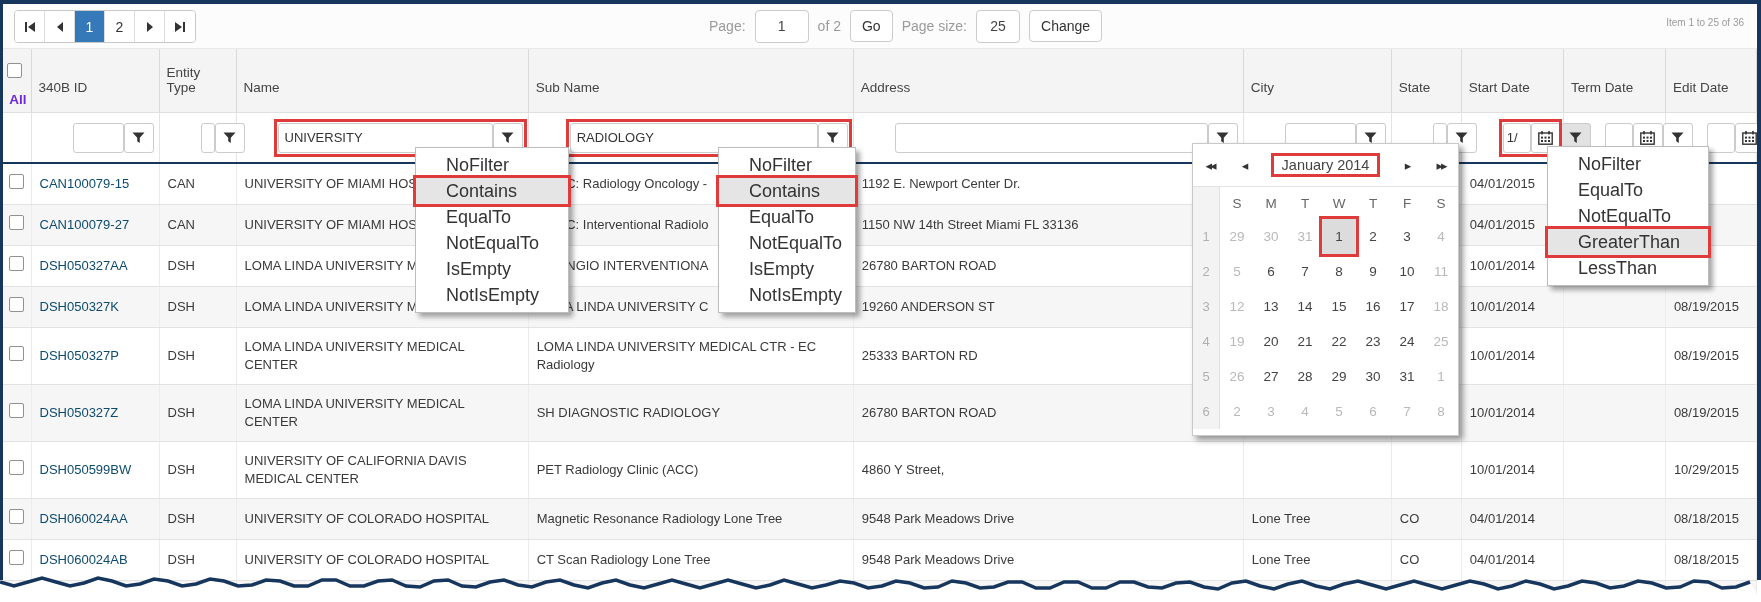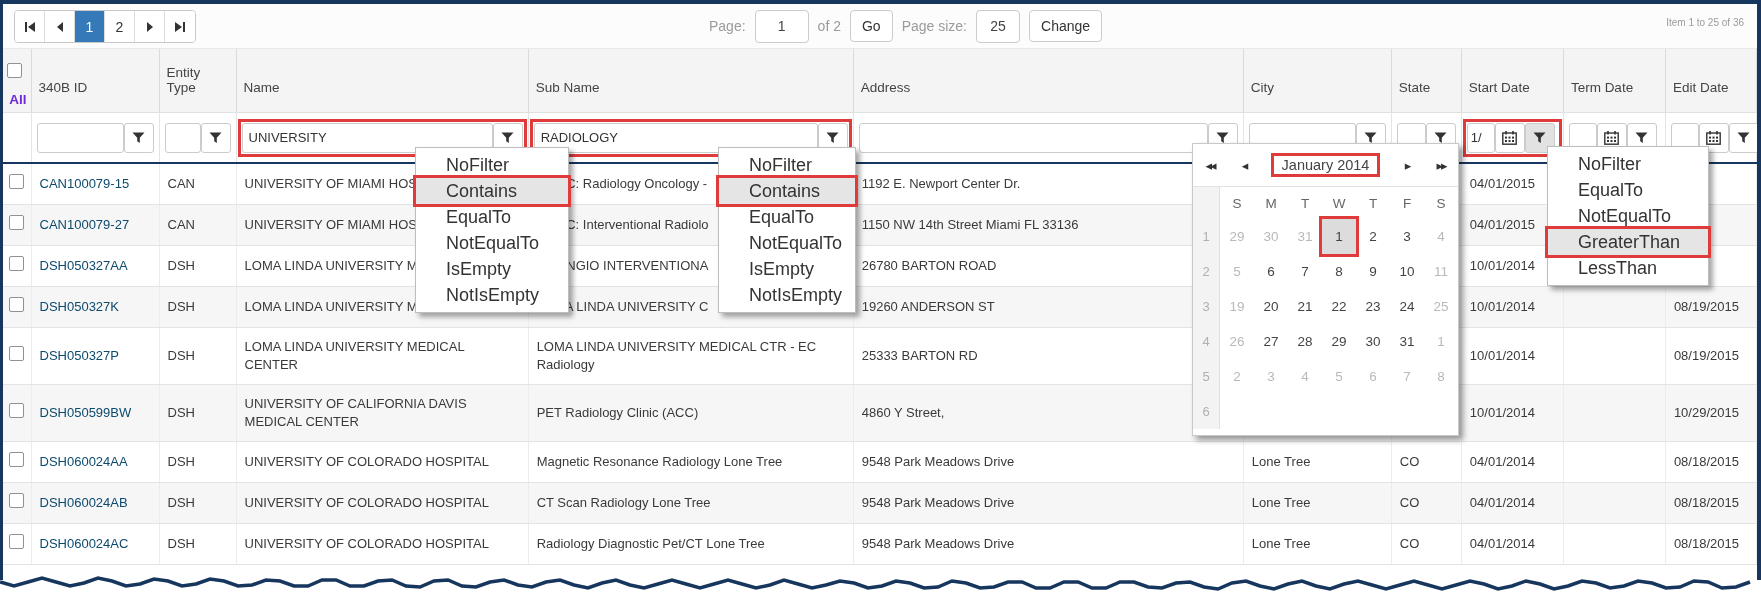--- a/index.html
+++ b/index.html
@@ -32,21 +32,21 @@
   col.c-sub{width:325px;} col.c-addr{width:390px;} col.c-city{width:148px;} col.c-state{width:70px;}
   col.c-start{width:102px;} col.c-term{width:102px;} col.c-edit{width:91px;}
 
   thead tr{height:50px;}
   th{background:#f4f4f4;border-right:1px solid #dadada;border-bottom:1px solid #e0e0e0;
      font-weight:normal;font-size:13.5px;color:#444;text-align:left;vertical-align:bottom;padding:17px 7px;}
   th.first{padding:5px 4px;}
   .all-label{font-weight:bold;color:#6d28d9;margin-top:11px;text-align:right;}
 
   tr.filter td{background:#fff;border-right:1px solid #e4e4e4;border-bottom:2px solid #17365d;padding:8px 5px;height:33px;}
-  .fgrp{display:flex;align-items:center;}
+  .fgrp{display:flex;align-items:center;margin-left:36px;}
   .fgrp.red{outline:3px solid #e03b3b;outline-offset:1px;}
   .fin{flex:1;min-width:0;height:28px;border:1px solid #ccc;border-radius:3px;font-size:13px;color:#333;padding:0 6px;background:#fff;}
   .fin.date{flex:0 0 20px;padding:0 3px;}
   .fbtn{flex:0 0 30px;height:30px;border:1px solid #ccc;border-radius:3px;background:#fff;display:flex;align-items:center;justify-content:center;padding:0;cursor:pointer;}
   .fbtn.pressed{background:#e2e2e2;}
 
   tbody.rows td{border-right:1px solid #ececec;border-bottom:1px solid #e3e3e3;font-size:13px;color:#3a3a3a;
      padding:10px 8px;vertical-align:middle;line-height:18px;overflow:hidden;white-space:nowrap;}
   tbody.rows td.wrap{white-space:normal;}
   tbody.rows tr:nth-child(even) td{background:#f6f6f6;}
@@ -369,20 +369,33 @@
         <td class="wrap">LOMA LINDA UNIVERSITY MEDICAL CTR - EC Radiology</td>
         <td>25333 BARTON RD</td>
         <td></td>
         <td></td>
         <td>10/01/2014</td>
         <td></td>
         <td>08/19/2015</td>
       </tr>
       <tr>
         <td class="ctr"><span class="cb"></span></td>
+        <td><a class="rowlink">DSH050327Z</a></td>
+        <td>DSH</td>
+        <td class="wrap">LOMA LINDA UNIVERSITY MEDICAL CENTER</td>
+        <td class="wrap">SH DIAGNOSTIC RADIOLOGY</td>
+        <td>26780 BARTON ROAD</td>
+        <td></td>
+        <td></td>
+        <td>10/01/2014</td>
+        <td></td>
+        <td>08/19/2015</td>
+      </tr>
+      <tr>
+        <td class="ctr"><span class="cb"></span></td>
         <td><a class="rowlink">DSH050599BW</a></td>
         <td>DSH</td>
         <td class="wrap">UNIVERSITY OF CALIFORNIA DAVIS MEDICAL CENTER</td>
         <td class="wrap">PET Radiology Clinic (ACC)</td>
         <td>4860 Y Street,</td>
         <td></td>
         <td></td>
         <td>10/01/2014</td>
         <td></td>
         <td>10/29/2015</td>
@@ -498,20 +511,29 @@
         <div class="dg-row">
           <div class="dg-cell muted">5</div>
           <div class="dg-cell">6</div>
           <div class="dg-cell">7</div>
           <div class="dg-cell">8</div>
           <div class="dg-cell">9</div>
           <div class="dg-cell">10</div>
           <div class="dg-cell muted">11</div>
         </div>
         <div class="dg-row">
+          <div class="dg-cell muted">12</div>
+          <div class="dg-cell">13</div>
+          <div class="dg-cell">14</div>
+          <div class="dg-cell">15</div>
+          <div class="dg-cell">16</div>
+          <div class="dg-cell">17</div>
+          <div class="dg-cell muted">18</div>
+        </div>
+        <div class="dg-row">
           <div class="dg-cell muted">19</div>
           <div class="dg-cell">20</div>
           <div class="dg-cell">21</div>
           <div class="dg-cell">22</div>
           <div class="dg-cell">23</div>
           <div class="dg-cell">24</div>
           <div class="dg-cell muted">25</div>
         </div>
         <div class="dg-row">
           <div class="dg-cell muted">26</div>

